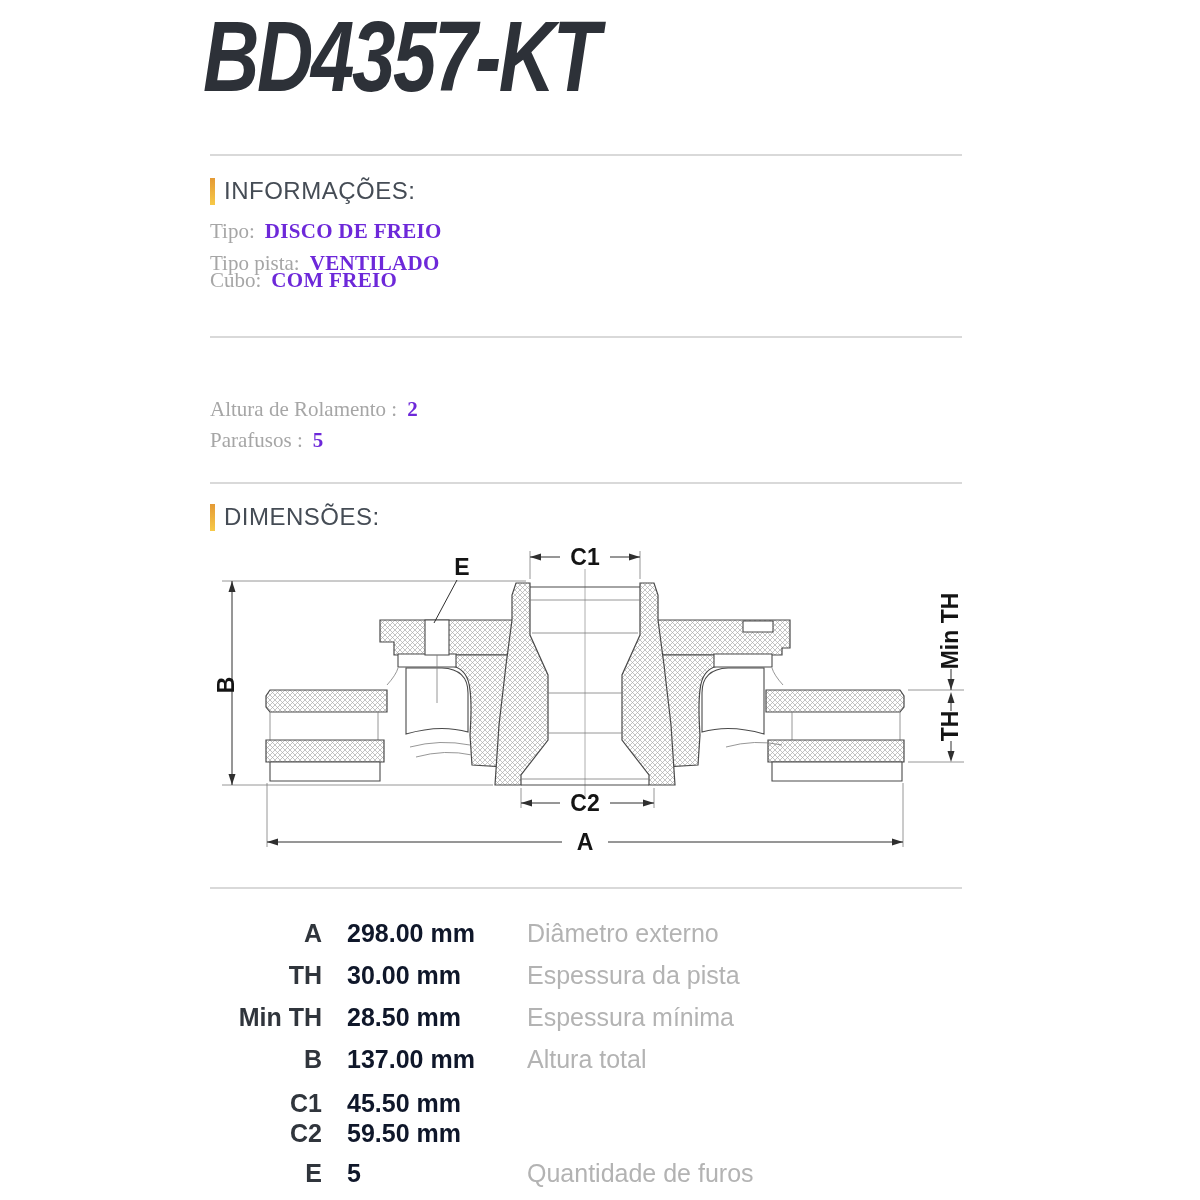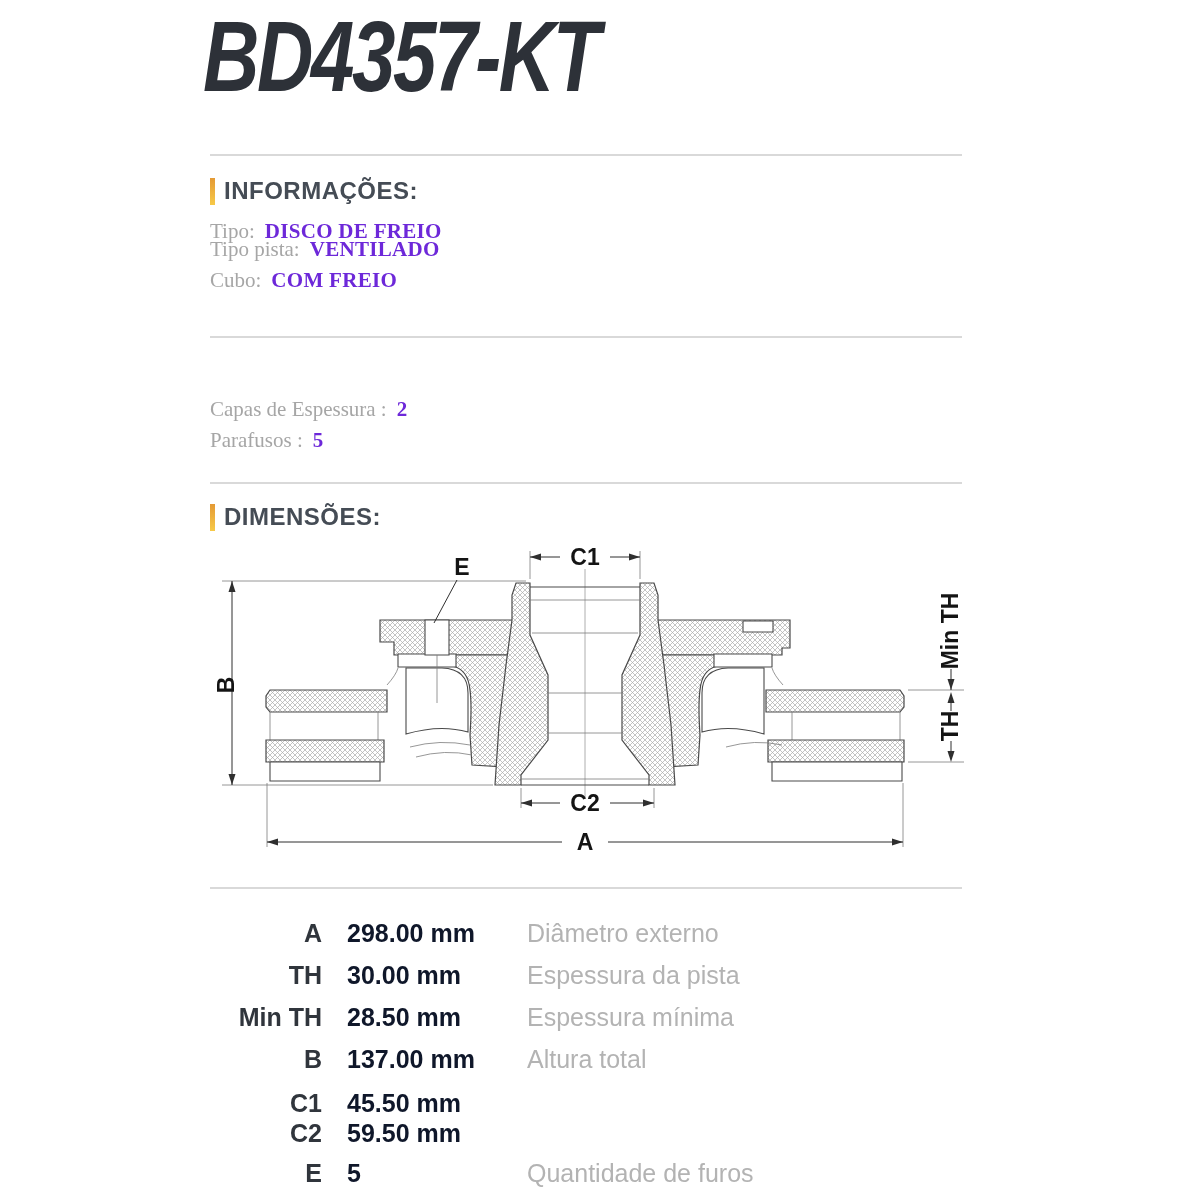--- a/index.html
+++ b/index.html
@@ -7,21 +7,21 @@
         font-family:"Liberation Sans",sans-serif;}
 
   .title{position:absolute;left:203px;top:0px;font-size:100px;line-height:112px;
          font-weight:bold;font-style:italic;color:#2d3138;letter-spacing:-3px;
          transform:scaleX(0.78);transform-origin:left top;white-space:nowrap;}
 
   .hr{position:absolute;left:210px;width:752px;height:2px;background:#d9d9d9;}
 
   .sec{position:absolute;left:210px;display:flex;align-items:center;gap:9px;}
   .sec .bar{width:5px;height:27px;background:linear-gradient(#e49a35,#f7c948);}
-  .sec h2{font-size:24px;font-weight:bold;color:#454c55;letter-spacing:.5px;margin:0;}
+  .sec h2{font-size:24px;font-weight:normal;color:#454c55;letter-spacing:.5px;margin:0;}
 
   .irow{position:absolute;left:210px;font-size:21px;display:flex;gap:10px;align-items:baseline;white-space:nowrap;font-family:Liberation Serif, serif;}
   .ilabel{color:#a6a6a6;}
   .ivalue{color:#6d28d9;font-weight:bold;letter-spacing:.3px;}
 
   .drawing{position:absolute;left:210px;top:535px;}
 
   .trow{position:absolute;left:210px;width:760px;font-size:25px;line-height:30px;}
   .tkey{position:absolute;left:0;width:112px;text-align:right;font-weight:bold;color:#30353c;white-space:nowrap;}
   .tval{position:absolute;left:137px;font-weight:bold;color:#0f172a;white-space:nowrap;}
@@ -47,33 +47,33 @@
   <div class="hr" style="top:154px"></div>
 
   <div class="sec" style="top:177px">
     <span class="bar"></span>
     <h2>INFORMAÇÕES:</h2>
   </div>
   <div class="irow" style="top:219px">
     <span class="ilabel">Tipo:</span>
     <span class="ivalue">DISCO DE FREIO</span>
   </div>
-  <div class="irow" style="top:237px">
+  <div class="irow" style="top:251px">
     <span class="ilabel">Tipo pista:</span>
     <span class="ivalue">VENTILADO</span>
   </div>
   <div class="irow" style="top:268px">
     <span class="ilabel">Cubo:</span>
     <span class="ivalue">COM FREIO</span>
   </div>
 
   <div class="hr" style="top:336px"></div>
 
   <div class="irow" style="top:397px">
-    <span class="ilabel">Capas de Espessura :</span>
+    <span class="ilabel">Altura de Rolamento :</span>
     <span class="ivalue">2</span>
   </div>
   <div class="irow" style="top:428px">
     <span class="ilabel">Parafusos :</span>
     <span class="ivalue">5</span>
   </div>
 
   <div class="hr" style="top:482px"></div>
 
   <div class="sec" style="top:503px">

